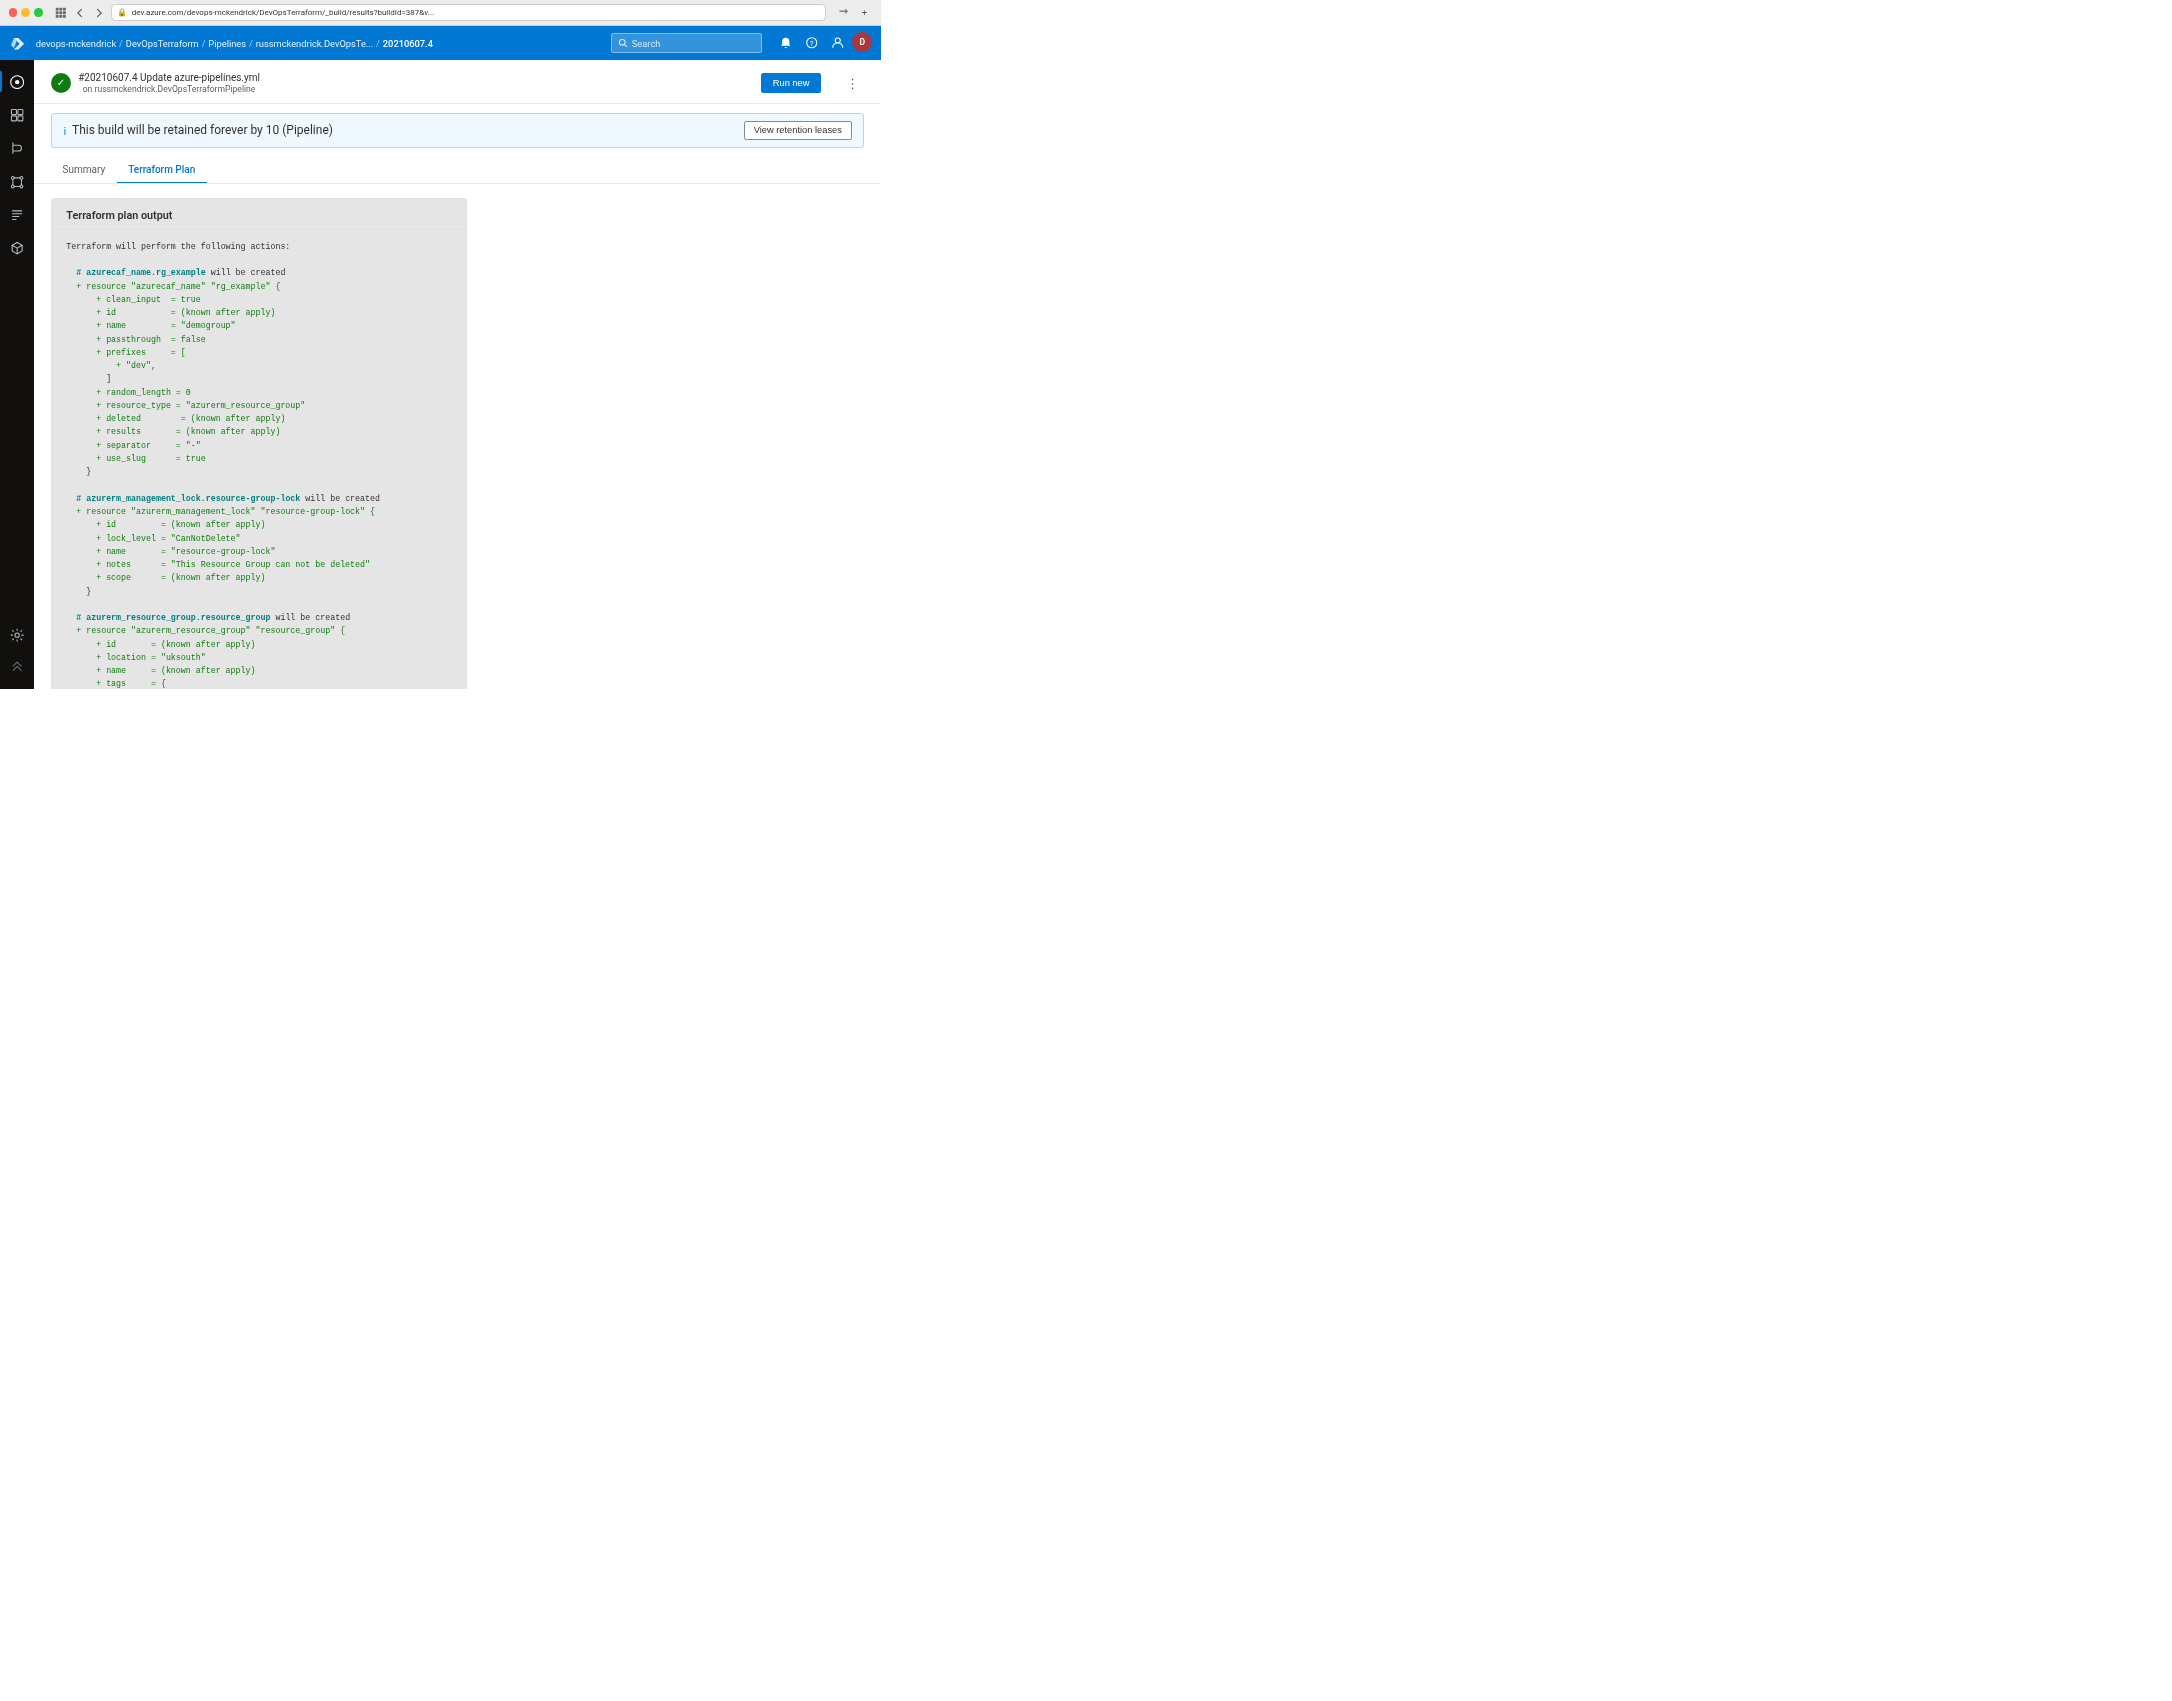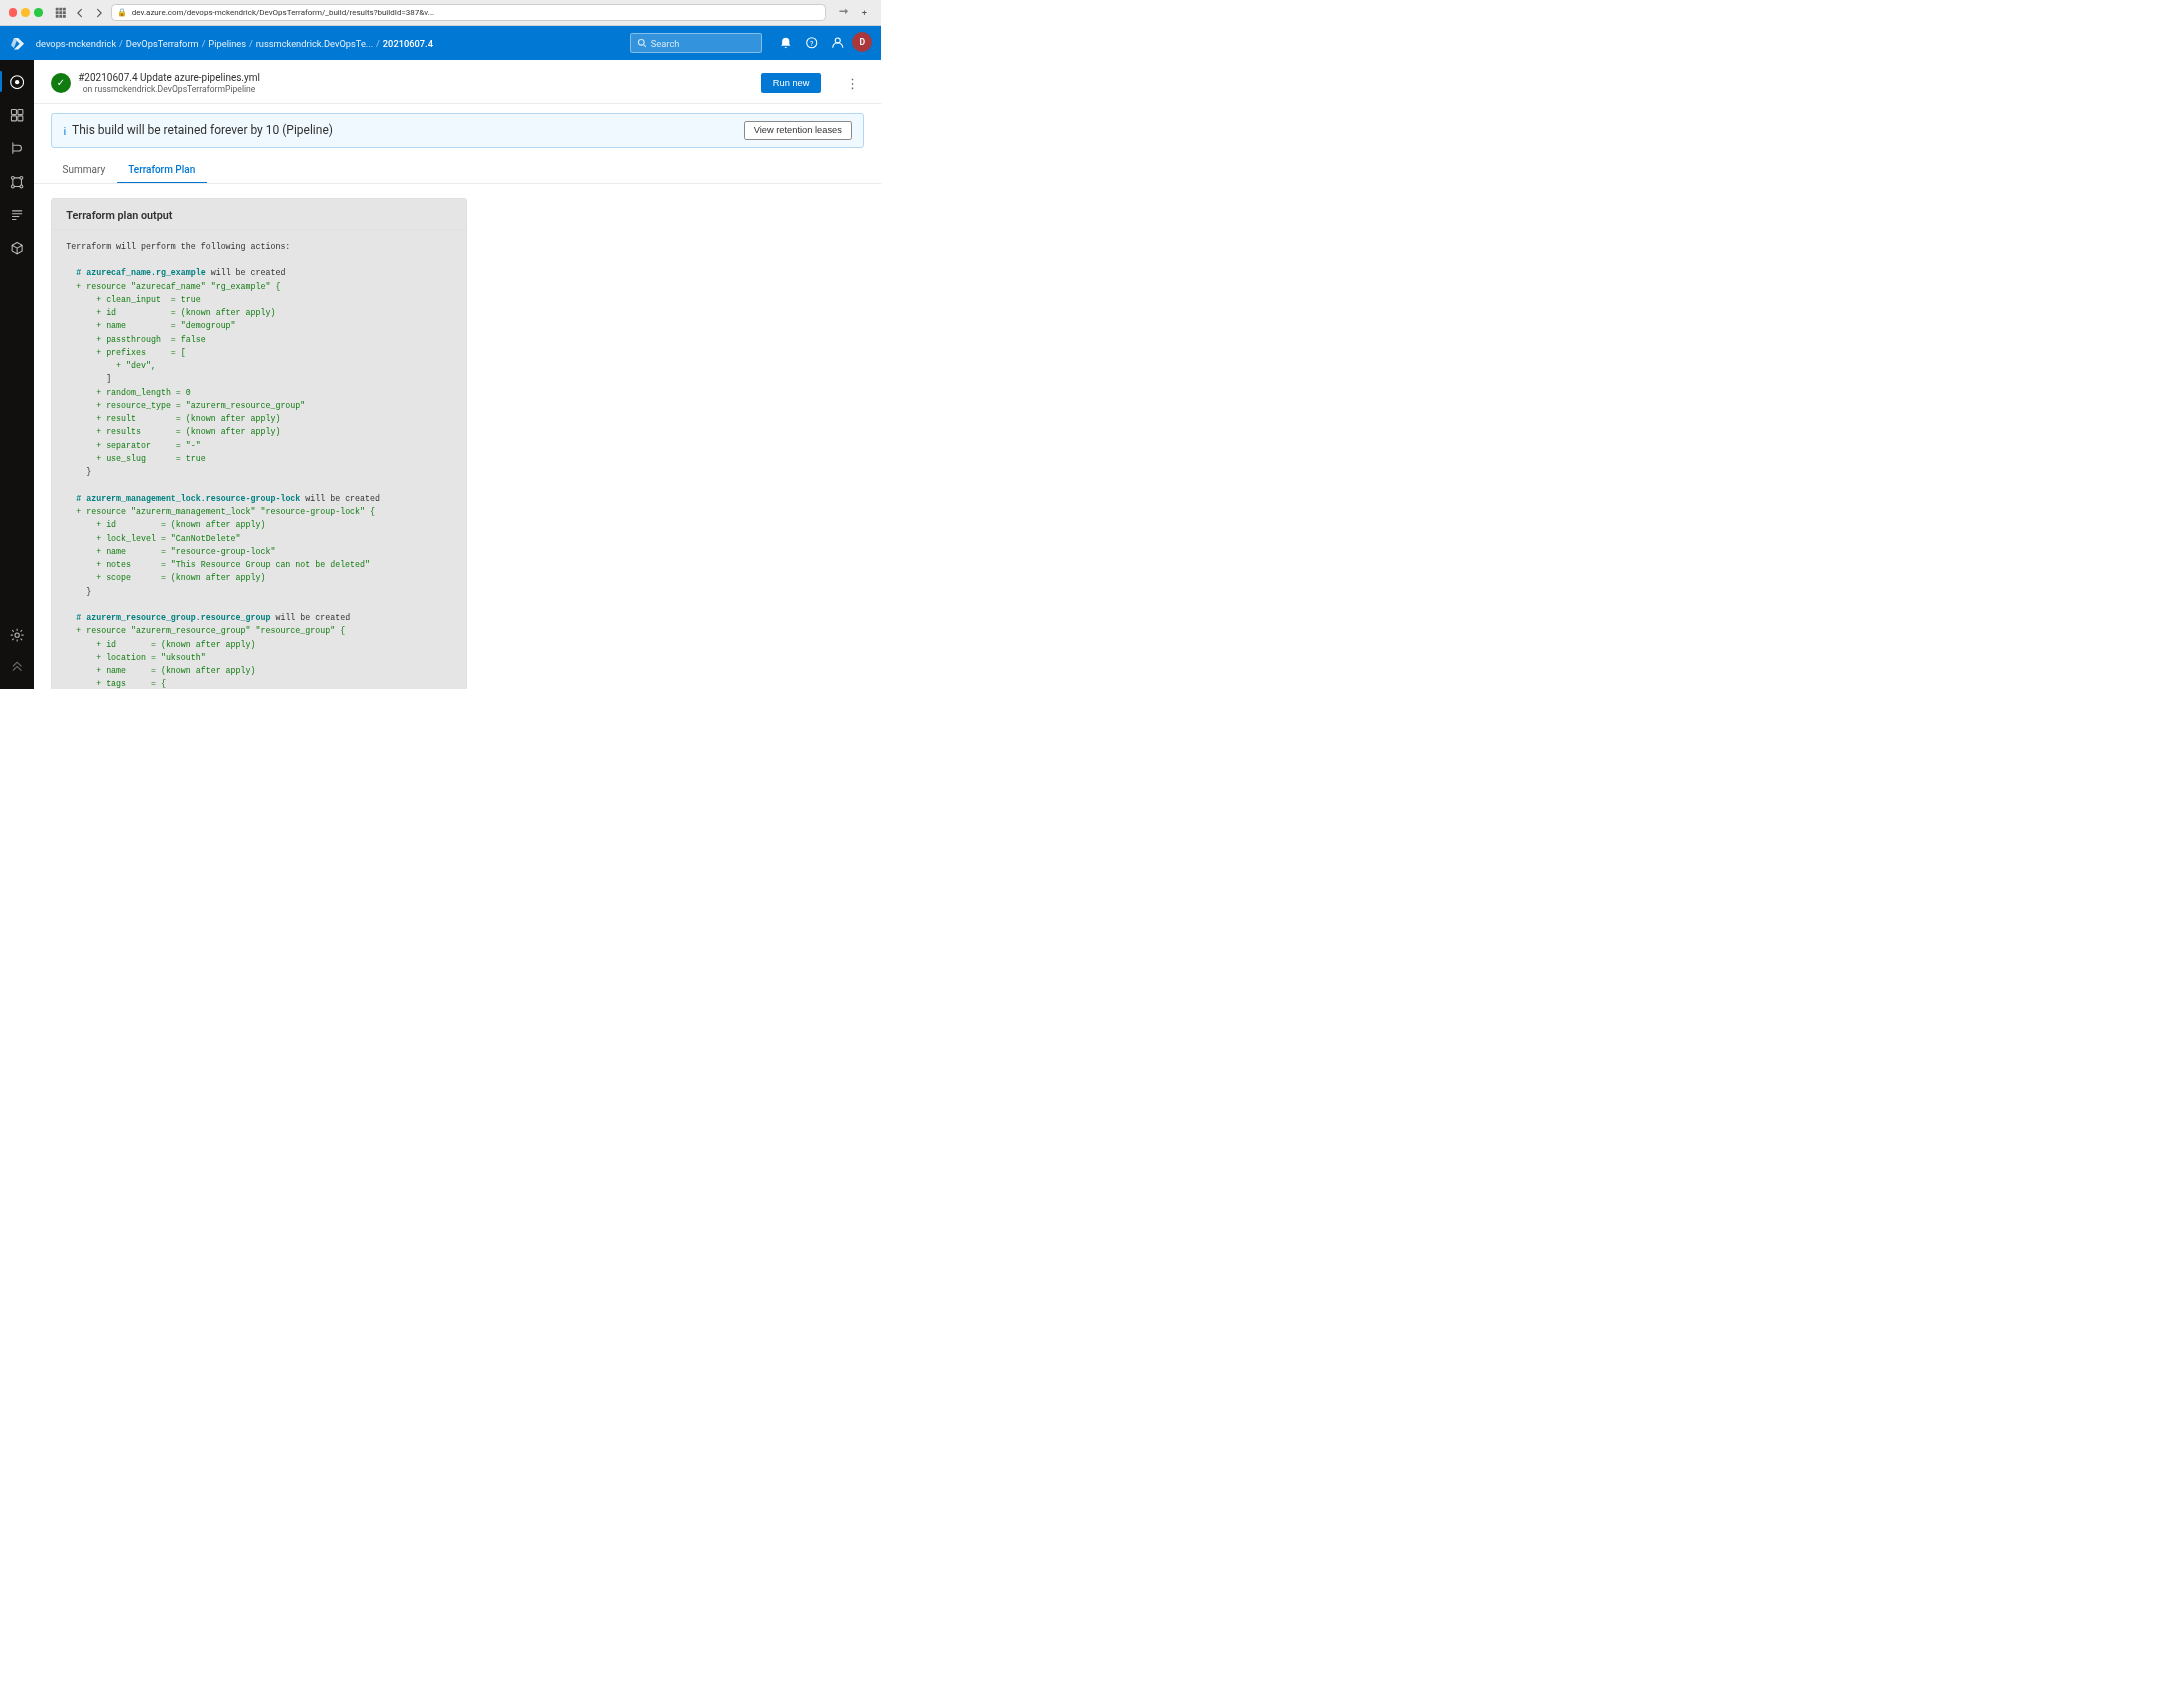--- a/index.html
+++ b/index.html
@@ -76,21 +76,21 @@
     }
     .breadcrumb-sep { color: rgba(255,255,255,0.6); }
     .breadcrumb-link { color: rgba(255,255,255,0.9); text-decoration: none; }
     .breadcrumb-current { color: white; font-weight: 500; }
     .topbar-search {
       margin-left: auto;
       background: rgba(255,255,255,0.2);
       border: 0.7px solid rgba(255,255,255,0.4);
       border-radius: 2.2px;
       height: 20px;
-      width: 132px;
+      width: 151px;
       display: flex;
       align-items: center;
       padding: 0 5.7px;
       gap: 4.3px;
       color: rgba(255,255,255,0.8);
       font-size: 9.3px;
     }
     .topbar-icons {
       display: flex; gap: 2.9px; margin-left: 5.7px;
     }
@@ -445,21 +445,21 @@
   <span class="tf-plus">+ resource "azurecaf_name" "rg_example" {</span>
       <span class="tf-plus">+ clean_input  = true</span>
       <span class="tf-plus">+ id           = (known after apply)</span>
       <span class="tf-plus">+ name         = "demogroup"</span>
       <span class="tf-plus">+ passthrough  = false</span>
       <span class="tf-plus">+ prefixes     = [</span>
           <span class="tf-plus">+ "dev",</span>
         <span>]</span>
       <span class="tf-plus">+ random_length = 0</span>
       <span class="tf-plus">+ resource_type = "azurerm_resource_group"</span>
-      <span class="tf-plus">+ result        = (known after apply)</span>
+      <span class="tf-plus">+ deleted        = (known after apply)</span>
       <span class="tf-plus">+ results       = (known after apply)</span>
       <span class="tf-plus">+ separator     = "-"</span>
       <span class="tf-plus">+ use_slug      = true</span>
     <span>}</span>
 
   <span class="tf-comment"># azurerm_management_lock.resource-group-lock</span><span class="tf-key"> will be created</span>
   <span class="tf-plus">+ resource "azurerm_management_lock" "resource-group-lock" {</span>
       <span class="tf-plus">+ id         = (known after apply)</span>
       <span class="tf-plus">+ lock_level = "CanNotDelete"</span>
       <span class="tf-plus">+ name       = "resource-group-lock"</span>

